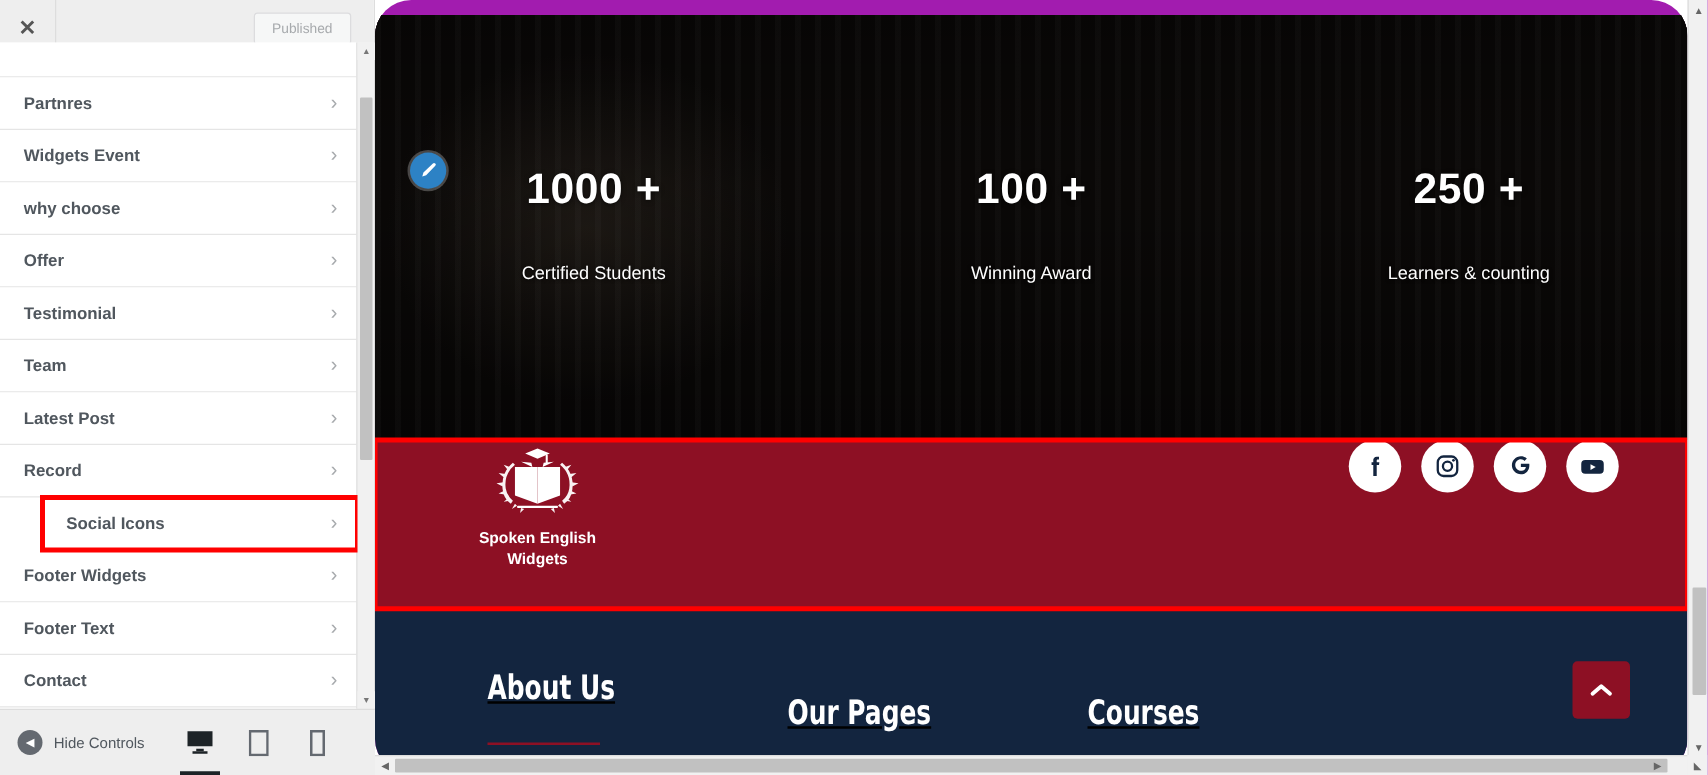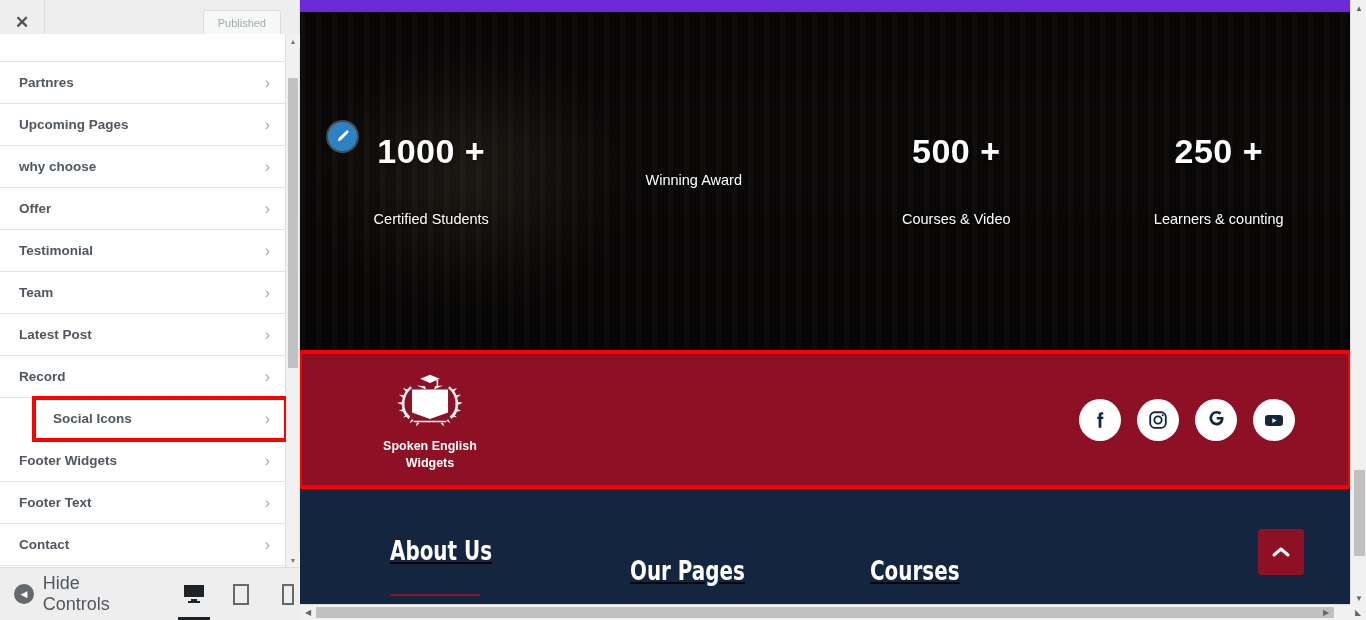--- a/index.html
+++ b/index.html
@@ -72,32 +72,32 @@
     position:absolute; bottom:0; left:0; width:300px; height:53px;
     background:#eee; border-top:1px solid #ddd;
     display:flex; align-items:center;
   }
   .hide-ctrl { display:flex; align-items:center; gap:9px; padding-left:14px; cursor:pointer; }
   .hide-ctrl .circ {
     width:20px; height:20px; border-radius:50%; background:#646970;
     display:flex; align-items:center; justify-content:center;
     color:#fff; font-size:9px;
   }
-  .hide-ctrl .lbl { font-size:18px; color:#50575e; }
+  .hide-ctrl .lbl { font-size:12px; color:#50575e; }
   .devices { display:flex; align-items:center; gap:23px; margin-left:32px; height:53px; }
   .dev { width:24px; height:24px; display:flex; align-items:center; justify-content:center;
          cursor:pointer; position:relative; }
   .dev.active::after {
     content:""; position:absolute; bottom:-15px; left:-4px; width:32px; height:4px; background:#1d2327;
   }
 
   
   .preview {
     position:absolute; left:300px; top:0; width:1050px; height:620px;
-    background:#6d28d9; overflow:hidden;
+    background:#a21caf; overflow:hidden;border-radius:29px;
   }
   .prev-inner { position:absolute; left:0; top:12px; width:1050px; height:596px; }
 
   .hero {
     position:relative; width:1050px; height:340px; overflow:hidden;
     background:
       radial-gradient(ellipse 230px 200px at 170px 170px, #211c17 0%, #0b0908 70%),
       radial-gradient(ellipse 300px 260px at 590px 160px, #3a2a20 0%, #120d0a 72%),
       radial-gradient(ellipse 150px 230px at 930px 190px, #2a201a 0%, #0d0a08 75%),
       linear-gradient(105deg,#0a0806 0%, #16100c 38%, #241a13 60%, #0e0a07 100%);
@@ -122,21 +122,21 @@
   .stat { flex:1; text-align:center; color:#fff; }
   .stat .num {
     font-size:34px; font-weight:bold; letter-spacing:.5px;
     text-shadow:0 1px 4px rgba(0,0,0,.6);
   }
   .stat .cap { font-size:14.5px; margin-top:40px; text-shadow:0 1px 3px rgba(0,0,0,.7); }
 
   
   .social-band {
     position:relative; width:1050px; height:135px; background:#8d1024;
-    display:flex; align-items:center; justify-content:space-between;
+    display:flex; align-items:flex-start; justify-content:space-between;
     padding:0 55px 0 50px;
     outline:4px solid #ff0000; outline-offset:-2px; z-index:4;
   }
   .brand { display:flex; flex-direction:column; align-items:center; width:160px; }
   .brand .name {
     color:#fff; font-size:12.5px; font-weight:bold; text-align:center;
     line-height:1.35; margin-top:4px;
   }
   .socials { display:flex; gap:16px; align-items:center; }
   .soc {
@@ -201,21 +201,21 @@
     <div class="sb-list">
       <div class="sb-item partial">
         <span>Favorite Courses</span>
         <span class="chev">›</span>
       </div>
       <div class="sb-item">
         <span>Partnres</span>
         <span class="chev">›</span>
       </div>
       <div class="sb-item">
-        <span>Upcoming Pages</span>
+        <span>Widgets Event</span>
         <span class="chev">›</span>
       </div>
       <div class="sb-item">
         <span>why choose</span>
         <span class="chev">›</span>
       </div>
       <div class="sb-item">
         <span>Offer</span>
         <span class="chev">›</span>
       </div>
@@ -294,25 +294,22 @@
           <svg width="15" height="15" viewBox="0 0 16 16" fill="#fff">
             <path d="M12.1 1.9a1.3 1.3 0 0 1 1.9 0l.1.1a1.3 1.3 0 0 1 0 1.9L6.3 12 3 13l1-3.3 8.1-7.8z"></path>
           </svg>
         </div>
         <div class="stats">
           <div class="stat">
             <div class="num">1000 +</div>
             <div class="cap">Certified Students</div>
           </div>
           <div class="stat">
+            <div class="num">100 +</div>
             <div class="cap">Winning Award</div>
-          </div>
-          <div class="stat">
-            <div class="num">500 +</div>
-            <div class="cap">Courses &amp; Video</div>
           </div>
           <div class="stat">
             <div class="num">250 +</div>
             <div class="cap">Learners &amp; counting</div>
           </div>
         </div>
       </div>
 
       <div class="social-band">
         <div class="brand">

